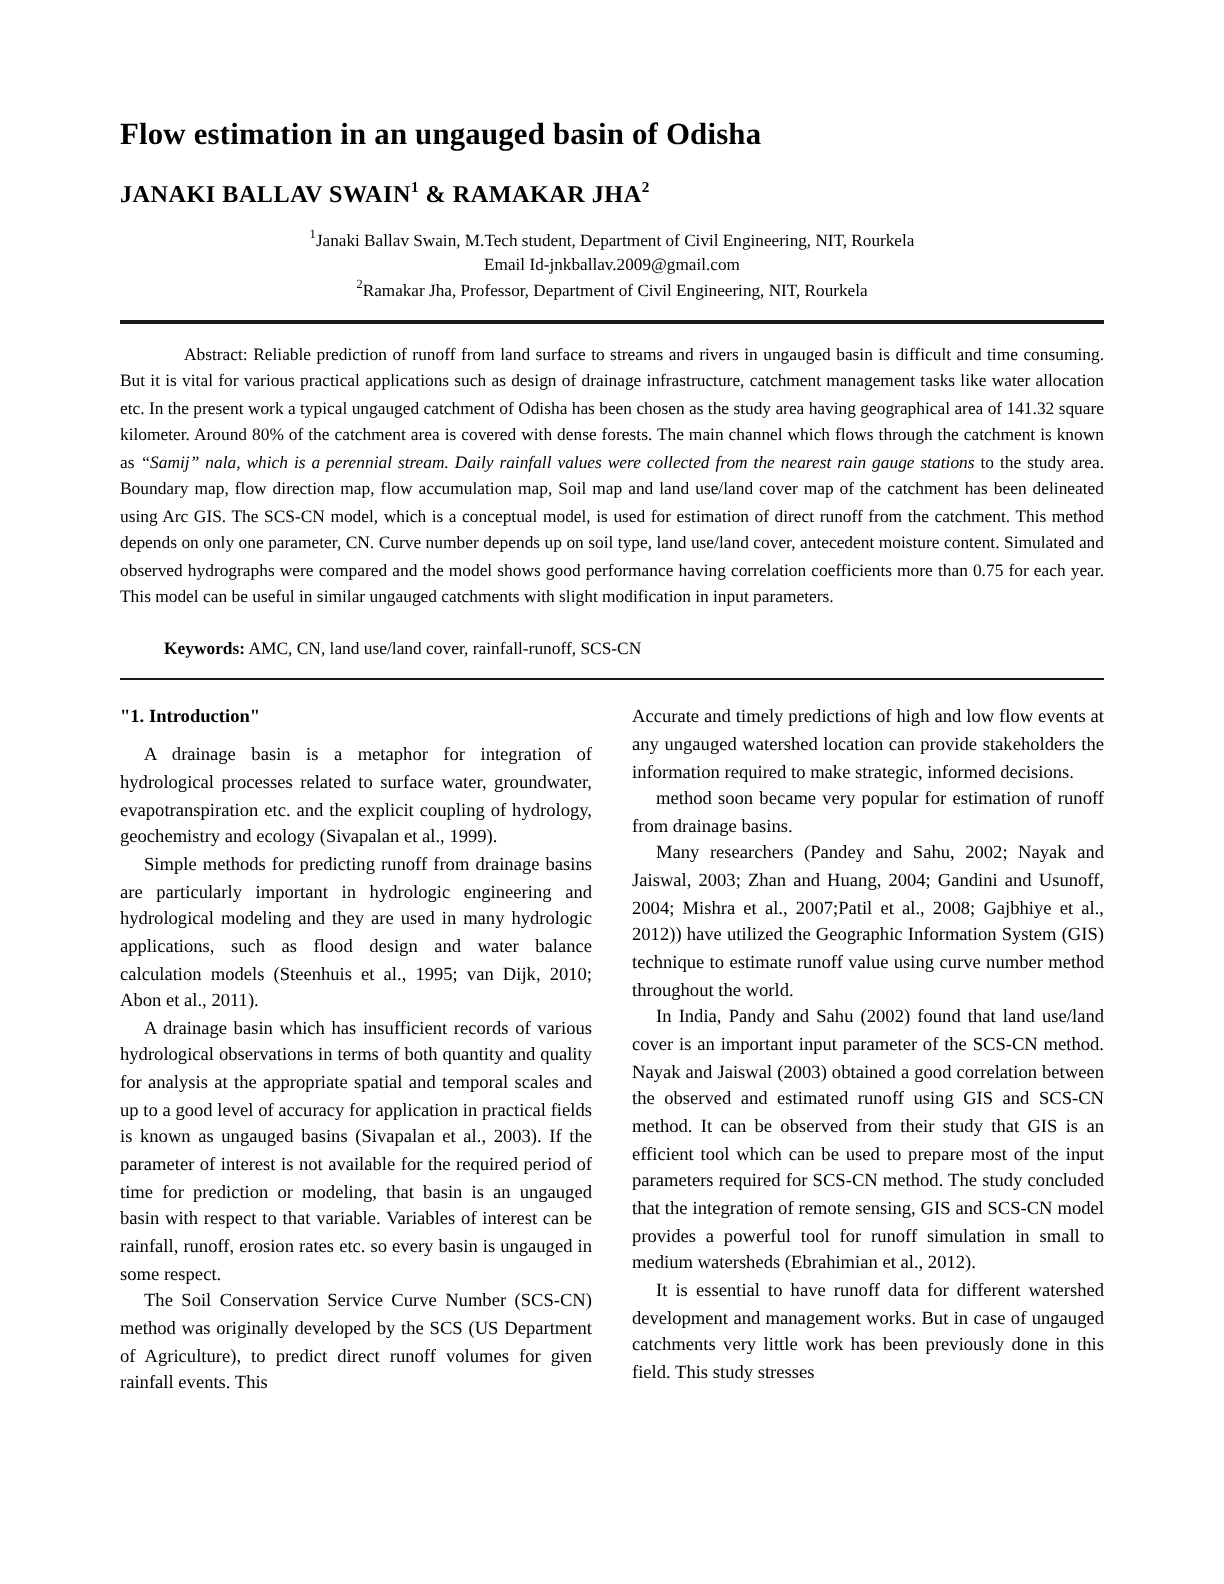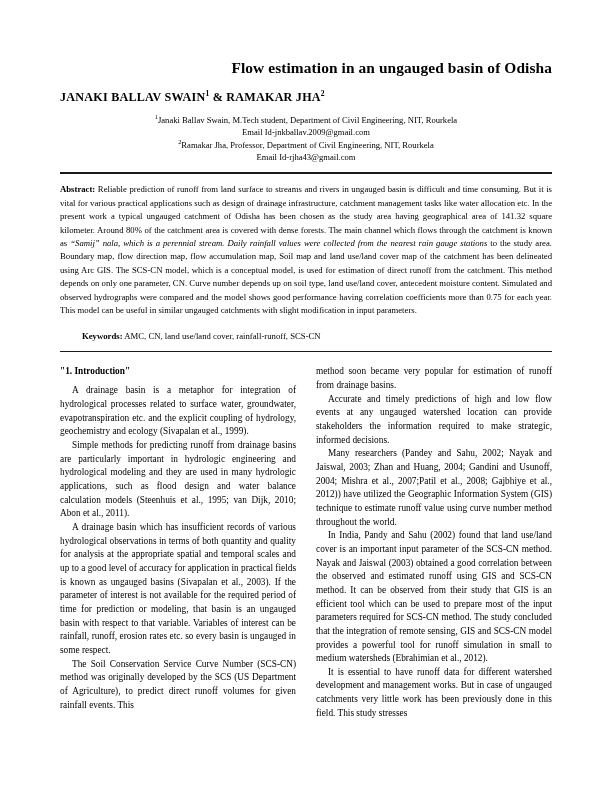--- a/index.html
+++ b/index.html
@@ -20,21 +20,21 @@
     height: 792px;
     box-sizing: border-box;
     padding: 58px 60px 40px 60px;
     overflow: hidden;
   }
 
   
   .title {
     font-size: 15.4px;
     font-weight: bold;
-    text-align: right;
+    text-align: left;
     line-height: 1.25;
     margin: 0 0 13px 0;
     letter-spacing: 0.1px;
   }
   .authors {
     font-size: 12.1px;
     font-weight: bold;
     margin: 0 0 9px 0;
     letter-spacing: 0.25px;
   }
@@ -69,21 +69,22 @@
 
   
   .abstract {
     font-size: 8.7px;
     line-height: 1.55;
     text-align: justify;
     margin: 0;
     text-justify: inter-word;
   }
   .abstract .lead {
-    font-weight: bold;
+    font-weight: normal;
+    margin-left: 32px;
   }
   .abstract .ital {
     font-style: italic;
     font-weight: normal;
   }
   .keywords {
     font-size: 8.7px;
     line-height: 1.55;
     text-align: left;
     margin: 12px 0 0 0;
@@ -134,21 +135,20 @@
   <h1 class="title">Flow estimation in an ungauged basin of Odisha</h1>
 
   <div class="authors">
     <span>JANAKI BALLAV SWAIN</span><sup>1</sup><span> &amp; </span><span>RAMAKAR JHA</span><sup>2</sup>
   </div>
 
   <div class="affil">
     <div><sup>1</sup><span>Janaki Ballav Swain, M.Tech student, Department of Civil Engineering, NIT, Rourkela</span></div>
     <div><sup></sup><span>Email Id-jnkballav.2009@gmail.com</span></div>
     <div><sup>2</sup><span>Ramakar Jha, Professor, Department of Civil Engineering, NIT, Rourkela</span></div>
-    <div><sup></sup><span>Email Id-rjha43@gmail.com</span></div>
   </div>
 
   <hr class="rule-thick">
 
   <p class="abstract">
     <span class="lead">Abstract:</span><span> Reliable prediction of runoff from land surface to streams and rivers in ungauged basin is difficult and time consuming. But it is vital for various practical applications such as design of drainage infrastructure, catchment management tasks like water allocation etc. In the present work a typical ungauged catchment of Odisha has been chosen as the study area having geographical area of 141.32 square kilometer. Around 80% of the catchment area is covered with dense forests. The main channel which flows through the catchment is known as </span><span class="ital">“Samij” nala, which is a perennial stream. Daily rainfall values were collected from the nearest rain gauge stations</span><span> to the study area. Boundary map, flow direction map, flow accumulation map, Soil map and land use/land cover map of the catchment has been delineated using Arc GIS. The SCS-CN model, which is a conceptual model, is used for estimation of direct runoff from the catchment. This method depends on only one parameter, CN. Curve number depends up on soil type, land use/land cover, antecedent moisture content. Simulated and observed hydrographs were compared and the model shows good performance having correlation coefficients more than 0.75 for each year. This model can be useful in similar ungauged catchments with slight modification in input parameters.</span>
   </p>
 
   <p class="keywords">
     <span class="lead">Keywords:</span><span> AMC, CN, land use/land cover, rainfall-runoff, SCS-CN</span>
@@ -160,22 +160,22 @@
 
     <div class="col left">
       <div class="sec-head">"1. Introduction"</div>
       <p class="para">A drainage basin is a metaphor for integration of hydrological processes related to surface water, groundwater, evapotranspiration etc. and the explicit coupling of hydrology, geochemistry and ecology (Sivapalan et al., 1999).</p>
       <p class="para">Simple methods for predicting runoff from drainage basins are particularly important in hydrologic engineering and hydrological modeling and they are used in many hydrologic applications, such as flood design and water balance calculation models (Steenhuis et al., 1995; van Dijk, 2010; Abon et al., 2011).</p>
       <p class="para">A drainage basin which has insufficient records of various hydrological observations in terms of both quantity and quality for analysis at the appropriate spatial and temporal scales and up to a good level of accuracy for application in practical fields is known as ungauged basins (Sivapalan et al., 2003). If the parameter of interest is not available for the required period of time for prediction or modeling, that basin is an ungauged basin with respect to that variable. Variables of interest can be rainfall, runoff, erosion rates etc. so every basin is ungauged in some respect.</p>
       <p class="para">The Soil Conservation Service Curve Number (SCS-CN) method was originally developed by the SCS (US Department of Agriculture), to predict direct runoff volumes for given rainfall events. This</p>
     </div>
 
     <div class="col right">
+      <p class="para">Accurate and timely predictions of high and low flow events at any ungauged watershed location can provide stakeholders the information required to make strategic, informed decisions.</p>
       <p class="para">method soon became very popular for estimation of runoff from drainage basins.</p>
-      <p class="para">Accurate and timely predictions of high and low flow events at any ungauged watershed location can provide stakeholders the information required to make strategic, informed decisions.</p>
       <p class="para">Many researchers (Pandey and Sahu, 2002; Nayak and Jaiswal, 2003; Zhan and Huang, 2004; Gandini and Usunoff, 2004; Mishra et al., 2007;Patil et al., 2008; Gajbhiye et al., 2012)) have utilized the Geographic Information System (GIS) technique to estimate runoff value using curve number method throughout the world.</p>
       <p class="para">In India, Pandy and Sahu (2002) found that land use/land cover is an important input parameter of the SCS-CN method. Nayak and Jaiswal (2003) obtained a good correlation between the observed and estimated runoff using GIS and SCS-CN method. It can be observed from their study that GIS is an efficient tool which can be used to prepare most of the input parameters required for SCS-CN method. The study concluded that the integration of remote sensing, GIS and SCS-CN model provides a powerful tool for runoff simulation in small to medium watersheds (Ebrahimian et al., 2012).</p>
       <p class="para">It is essential to have runoff data for different watershed development and management works. But in case of ungauged catchments very little work has been previously done in this field. This study stresses</p>
     </div>
 
   </div>
 
 </div>
 
 </body></html>

